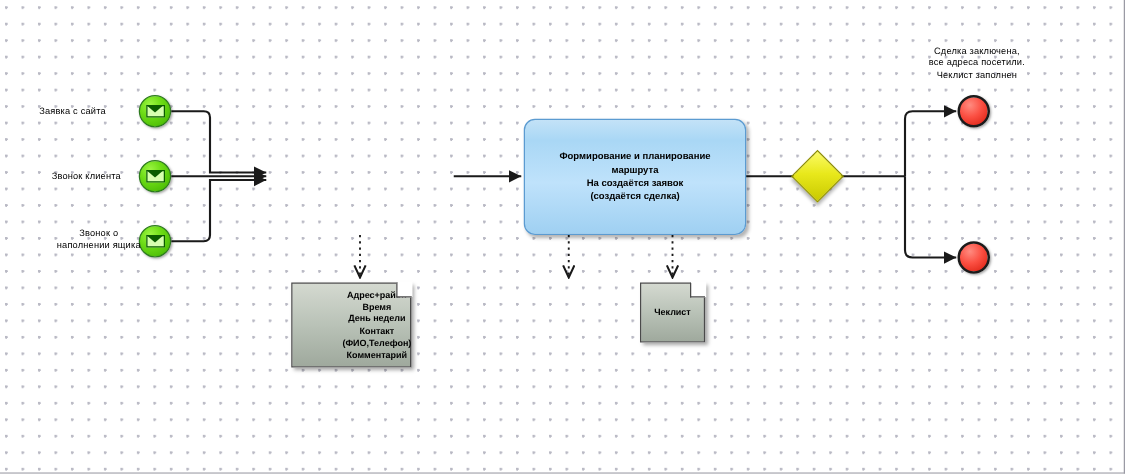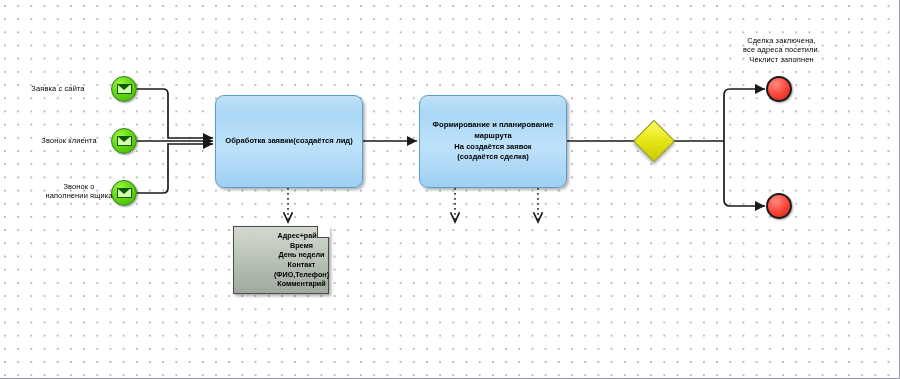--- a/index.html
+++ b/index.html
@@ -197,25 +197,22 @@
   <div class="evt-label" style="left:30px; top:136px; width:78px;">Звонок клиента</div>
 
   <div class="start-event" style="left:111px; top:180px;">
     <span class="env"></span>
   </div>
   <div class="evt-label" style="left:33px; top:182px; width:92px;">
     <div>Звонок о</div>
     <div>наполнении ящика</div>
   </div>
 
-  <div class="task" style="left:215px; top:95px; width:148px; height:93px;">
-    <span>Обработка заявки(создаётся лид)</span>
-  </div>
-
-  <div class="task" style="left:419px; top:95px; width:148px; height:93px;">
+
+  <div class="task" style="left:419px; top:95px; width:178px; height:93px;">
     <div>
       <div>Формирование и планирование</div>
       <div>маршрута</div>
       <div>На создаётся заявок</div>
       <div>(создаётся сделка)</div>
     </div>
   </div>
 
   <div class="gateway" style="left:639px; top:126px;"></div>
 
@@ -233,14 +230,20 @@
     <div>
       <div>Адрес+район</div>
       <div>Время</div>
       <div>День недели</div>
       <div>Контакт (ФИО,Телефон)</div>
       <div>Комментарий</div>
     </div>
   </div>
 
 
+  <div class="doc" style="left:512px; top:226px; width:52px; height:48px;">
+    <span class="fold"></span>
+    <div>
+      <div>Чеклист</div>
+    </div>
+  </div>
 
 </div>
 
 </body></html>

